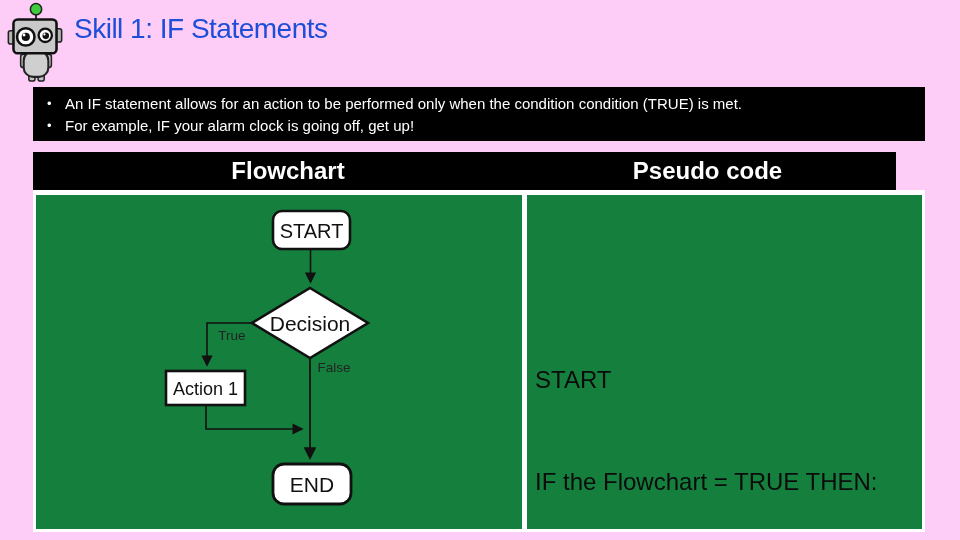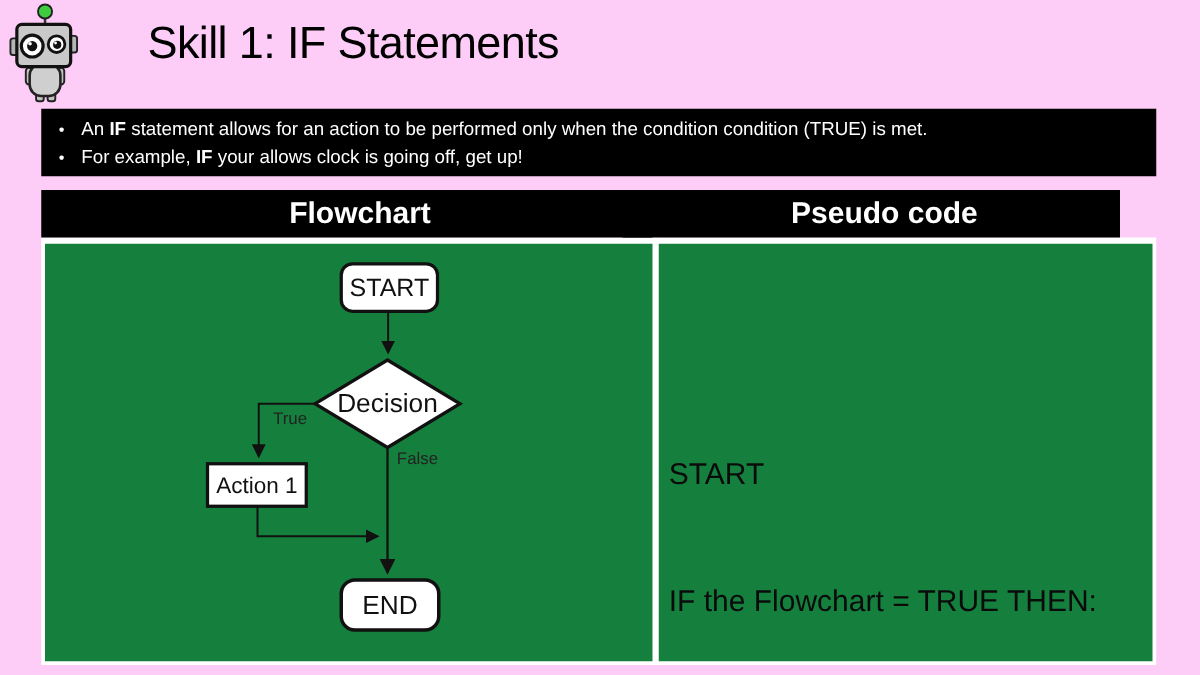--- a/index.html
+++ b/index.html
@@ -10,32 +10,32 @@
     position:relative; width:960px; height:540px;
     background:#fdccf7;
   }
 
   
   .robot { position:absolute; left:4px; top:1px; width:62px; height:82px; }
 
   
   .title {
     position:absolute; left:74px; top:13px;
-    font-size:36px; font-weight:400; color:#000000;
-    letter-spacing:-0.5px; white-space:nowrap;margin-left:44px;
+    font-size:28px; font-weight:400; color:#1d4ed8;
+    letter-spacing:-0.5px; white-space:nowrap;
   }
 
   
   .callout {
     position:absolute; left:33px; top:87px; width:892px; height:54px;
     background:#000; color:#fff; padding:6px 10px 0 14px;
   }
   .bullet-line { position:relative; padding-left:18px; font-size:15px; line-height:22px; white-space:nowrap; }
   .bullet-dot { position:absolute; left:0; top:0; font-size:13px; }
-  .bullet-line b { font-weight:bold;margin-top:34px; }
+  .bullet-line b { font-weight:normal;margin-top:34px; }
 
   
   .grid { position:absolute; left:33px; top:152px; width:892px; height:380px; }
   .grid .backing { position:absolute; left:0; top:38px; width:892px; height:342px; background:#ffffff; }
   .th { position:absolute; top:0; height:38px; background:#000; color:#fff;
         display:flex; align-items:center; justify-content:center;
         font-size:24px; font-weight:bold;padding-left:21px; }
   .th-left  { left:0;    width:489px; }
   .th-right { left:465px; width:398px; }
   .th-divider { position:absolute; left:489px; top:0; width:5px; height:38px; background:#fff; }
@@ -79,21 +79,21 @@
     <circle cx="39.2" cy="32.6" r="1.1" fill="#fff"></circle>
   </svg>
 
   <div class="title">Skill 1: IF Statements</div>
 
   <div class="callout">
     <div class="bullet-line">
       <span class="bullet-dot">•</span><span><span>An </span><b>IF</b><span> statement allows for an action to be performed only when the condition condition (TRUE) is met.</span></span>
     </div>
     <div class="bullet-line">
-      <span class="bullet-dot">•</span><span><span>For example, </span><b>IF</b><span> your allows clock is going off, get up!</span></span>
+      <span class="bullet-dot">•</span><span><span>For example, </span><b>IF</b><span> your alarm clock is going off, get up!</span></span>
     </div>
   </div>
 
   <div class="grid">
     <div class="backing"></div>
     <div class="th th-left">Flowchart</div>
     <div class="th-divider"></div>
     <div class="th th-right">Pseudo code</div>
 
     <div class="td td-left">

